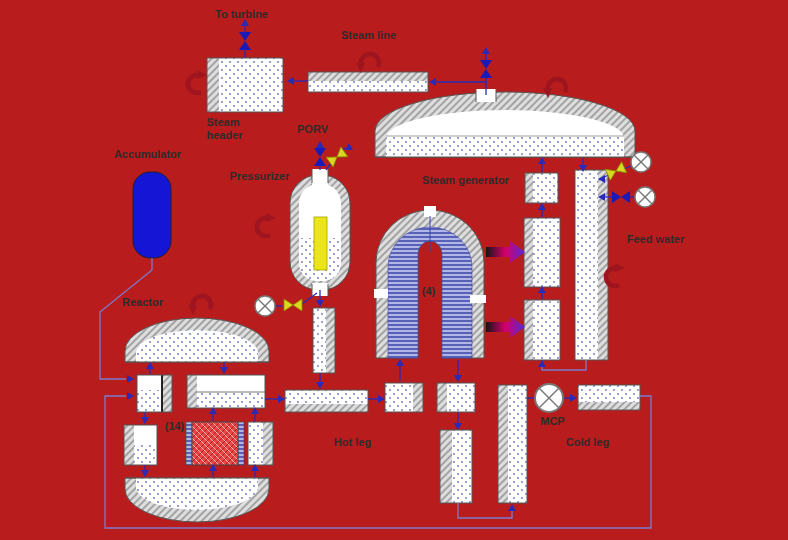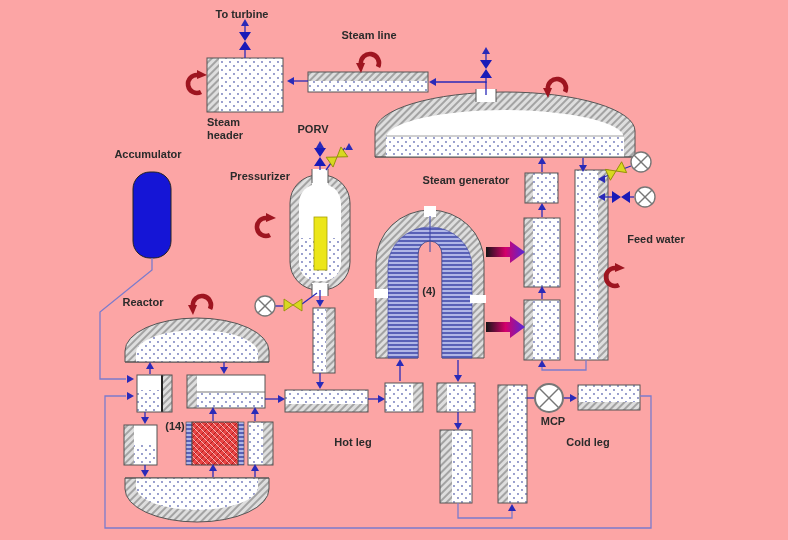--- a/index.html
+++ b/index.html
@@ -1,16 +1,16 @@
 <!DOCTYPE html>
 <html><head>
 <meta charset="utf-8">
 <style>
   html,body{margin:0;padding:0;background:#ffffff;}
-  #stage{position:relative;width:788px;height:540px;background:#fca5a5;overflow:hidden;
+  #stage{position:relative;width:788px;height:540px;background:#b91c1c;overflow:hidden;
          font-family:"Liberation Sans", sans-serif;text-align:center;}
   text{font-family:"Liberation Sans", sans-serif;font-size:11px;font-weight:600;fill:#2b2b2b;}
   .lbl2{font-size:11px;}
 </style>
 </head>
 <body>
 
 <div id="stage">
 <svg width="788" height="540" viewBox="0 0 788 540">
   <defs>

